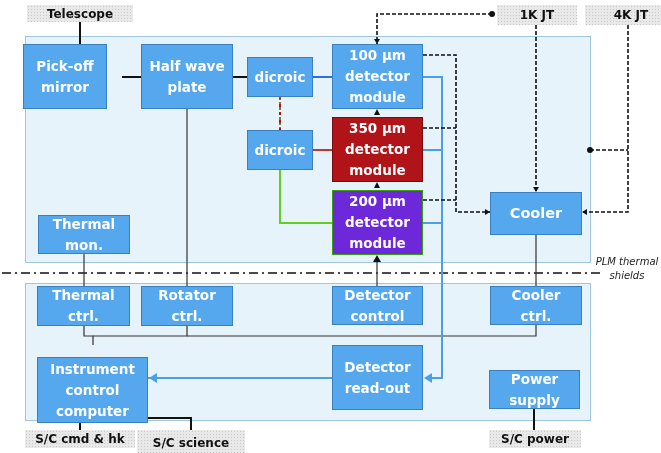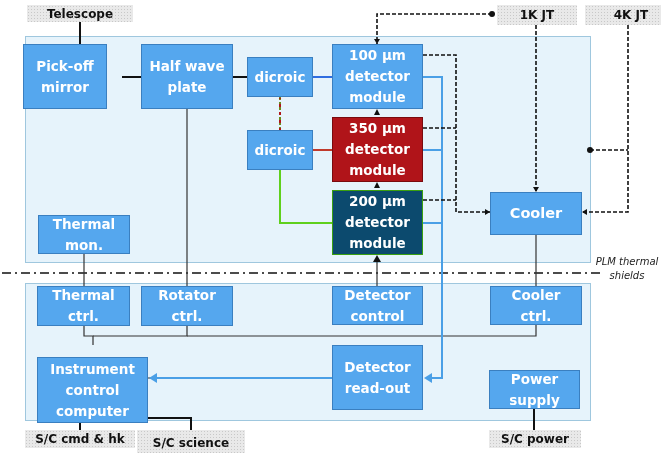--- a/index.html
+++ b/index.html
@@ -1,21 +1,21 @@
 <!DOCTYPE html>
 <html><head>
 <meta charset="utf-8">
 <style>
   html,body{margin:0;padding:0;background:#fff;}
   body{width:661px;height:453px;position:relative;overflow:hidden;font-family:"DejaVu Sans","Liberation Sans",sans-serif;}
   .panel{position:absolute;background:#e6f3fb;border:1px solid #9fc7de;box-sizing:border-box;}
   .box{position:absolute;box-sizing:border-box;border:1px solid #3a7fc0;color:#fff;font-weight:bold;font-size:13.5px;line-height:21px;display:flex;align-items:center;justify-content:center;text-align:center;white-space:pre-line;z-index:3;}
   .blue{background:#55a7ee;}
   .red{background:#b01419;border-color:#7a0a0e;}
-  .green{background:#0c4a6e;border-color:#3aa010;}
+  .green{background:#6d28d9;border-color:#3aa010;}
   .ext{position:absolute;box-sizing:border-box;font-weight:bold;font-size:12px;color:#111;display:flex;align-items:center;justify-content:center;z-index:3;
        background-color:#e9e9e9;background-image:radial-gradient(#c8c8c8 0.7px, transparent 0.8px);background-size:3px 3px;}
   .note{position:absolute;font-style:italic;font-size:10px;color:#222;text-align:center;line-height:14px;white-space:pre-line;z-index:3;}
   svg.wires{position:absolute;left:0;top:0;z-index:2;}
 </style>
 </head>
 <body>
 
 <div class="panel" style="left:25px;top:36px;width:566px;height:227px;"></div>
 <div class="panel" style="left:25px;top:283px;width:566px;height:138px;"></div>

